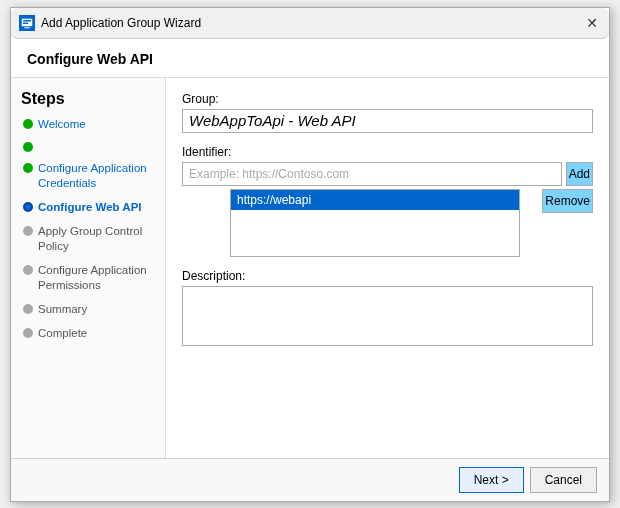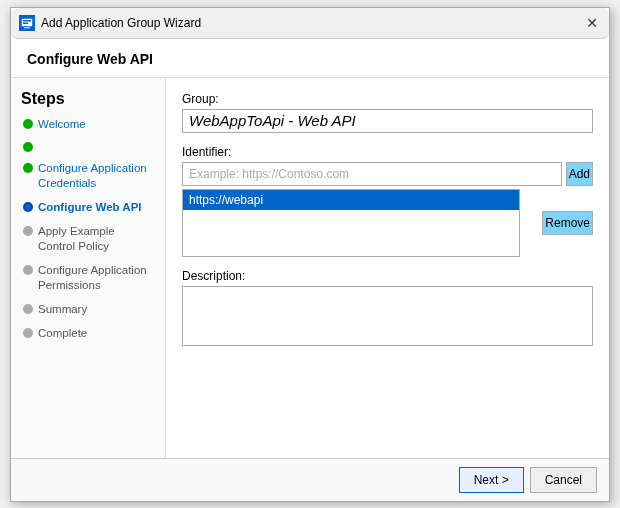--- a/index.html
+++ b/index.html
@@ -175,21 +175,22 @@
       color: #000;
       cursor: pointer;
     }
     .identifier-list-item.selected {
       background: #0066cc;
       color: white;
     }
     .identifier-row-container {
       display: flex;
       gap: 22px;
-      align-items: center;
+      align-items: flex-start;
+      margin-left: 48px;
     }
     .identifier-right-btns {
       display: flex;
       flex-direction: column;
       gap: 3px;
       flex-shrink: 0;
     }
     .description-input {
       width: 100%;
       height: 60px;
@@ -262,21 +263,21 @@
       <div class="step-item">
         <div class="step-dot completed"></div>
         <span class="step-name completed">Configure Application Credentials</span>
       </div>
       <div class="step-item">
         <div class="step-dot active"></div>
         <span class="step-name active">Configure Web API</span>
       </div>
       <div class="step-item">
         <div class="step-dot inactive"></div>
-        <span class="step-name inactive">Apply Example Control Policy</span>
+        <span class="step-name inactive">Apply Group Control Policy</span>
       </div>
       <div class="step-item">
         <div class="step-dot inactive"></div>
         <span class="step-name inactive">Configure Application Permissions</span>
       </div>
       <div class="step-item">
         <div class="step-dot inactive"></div>
         <span class="step-name inactive">Summary</span>
       </div>
       <div class="step-item">

